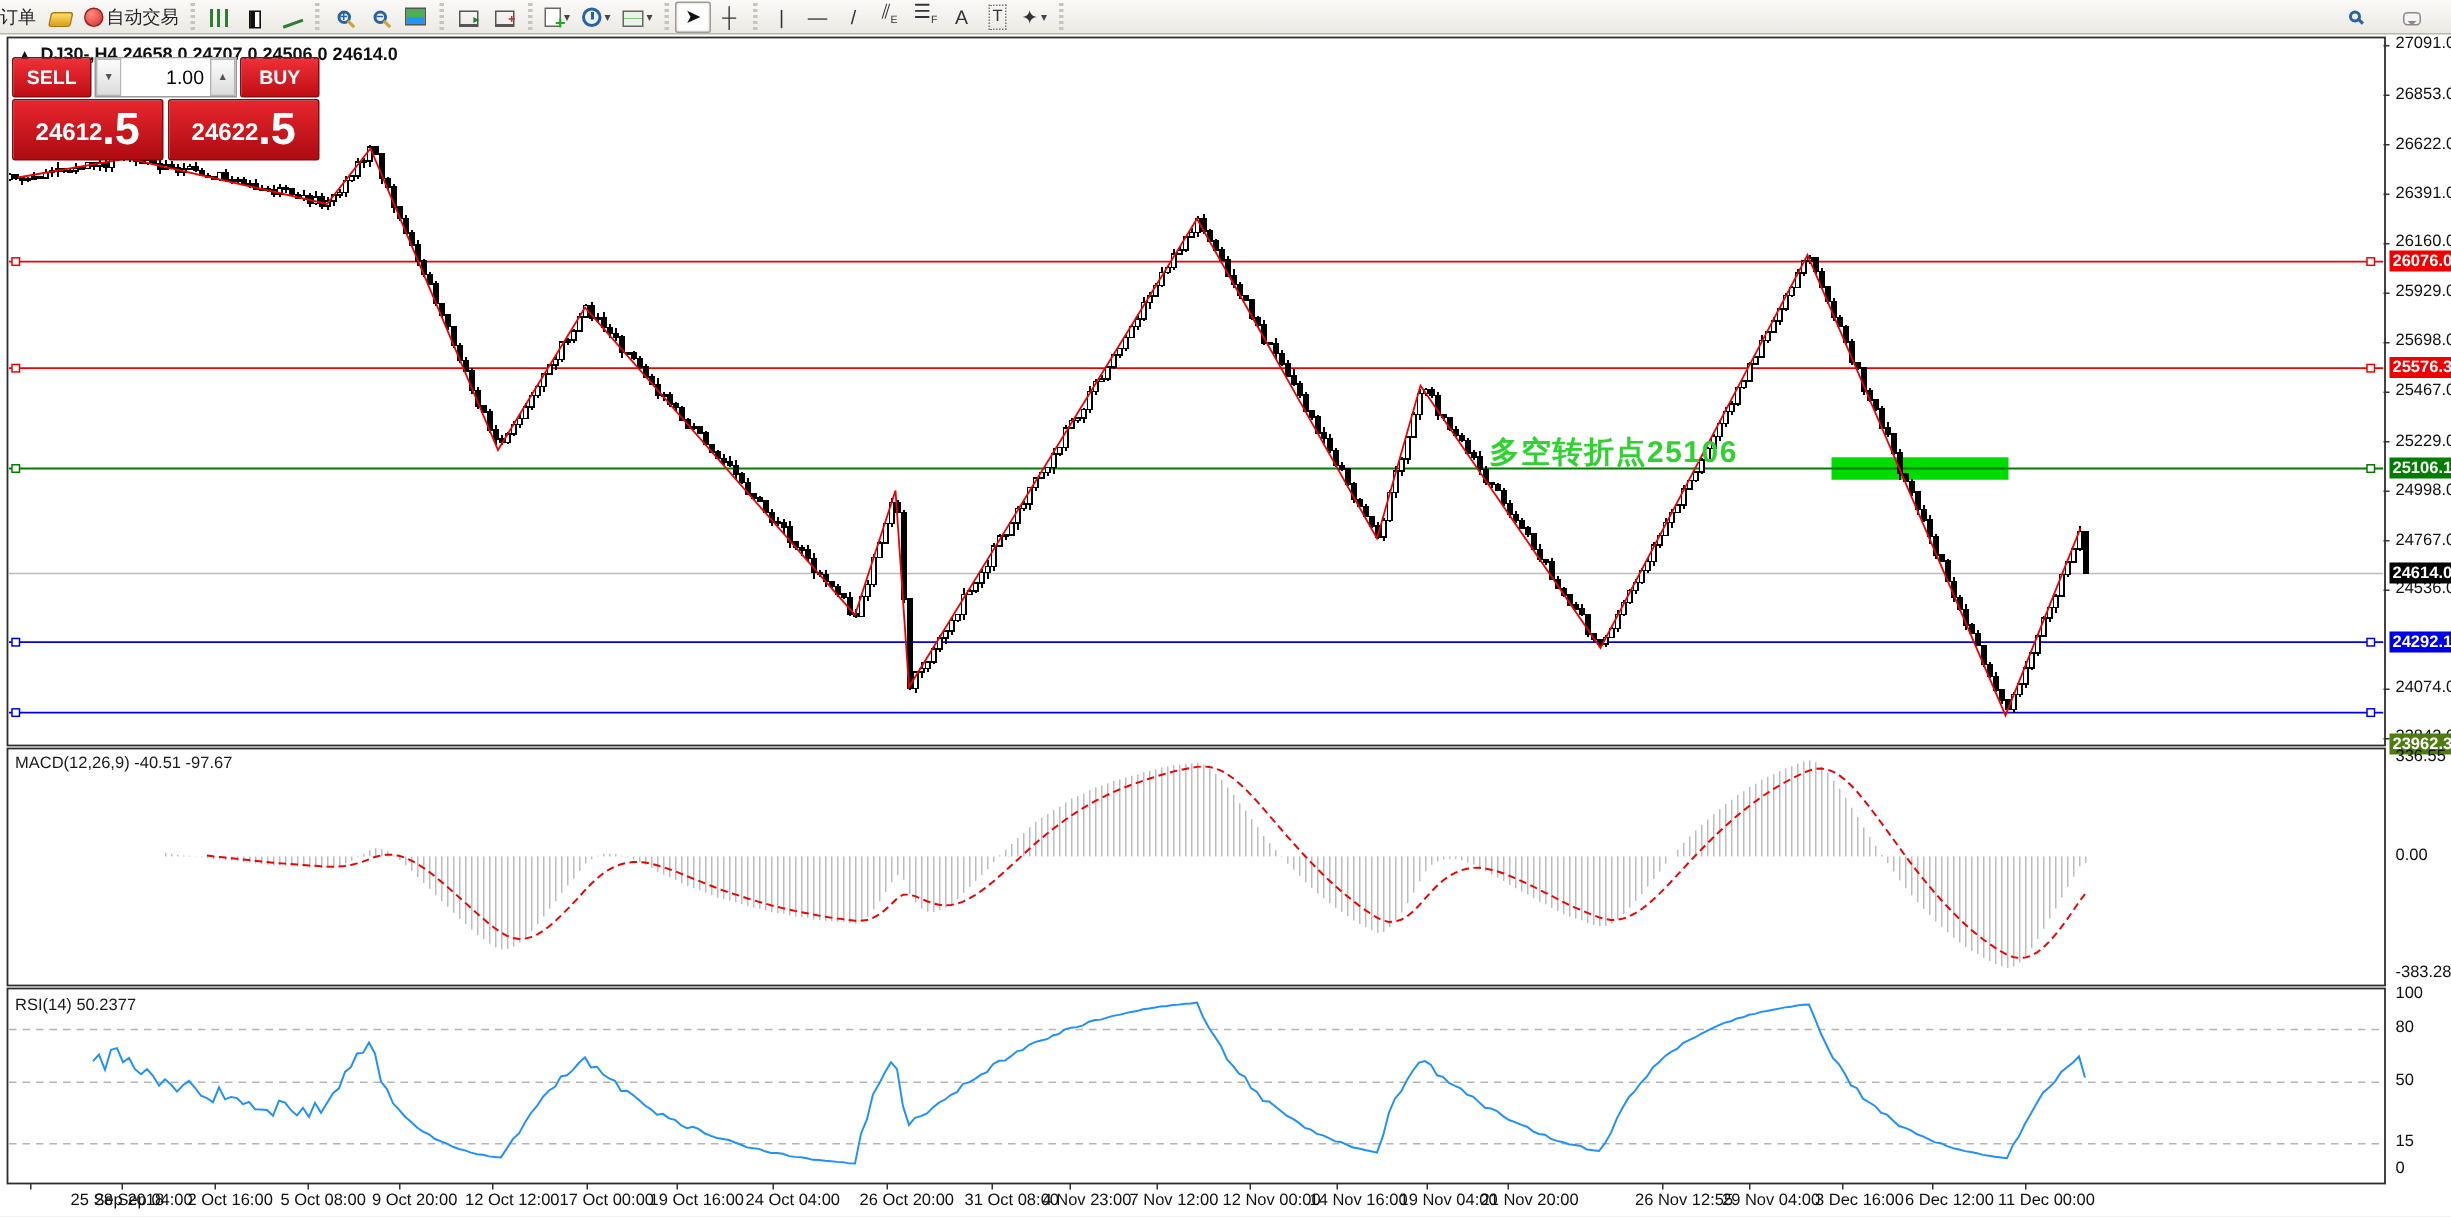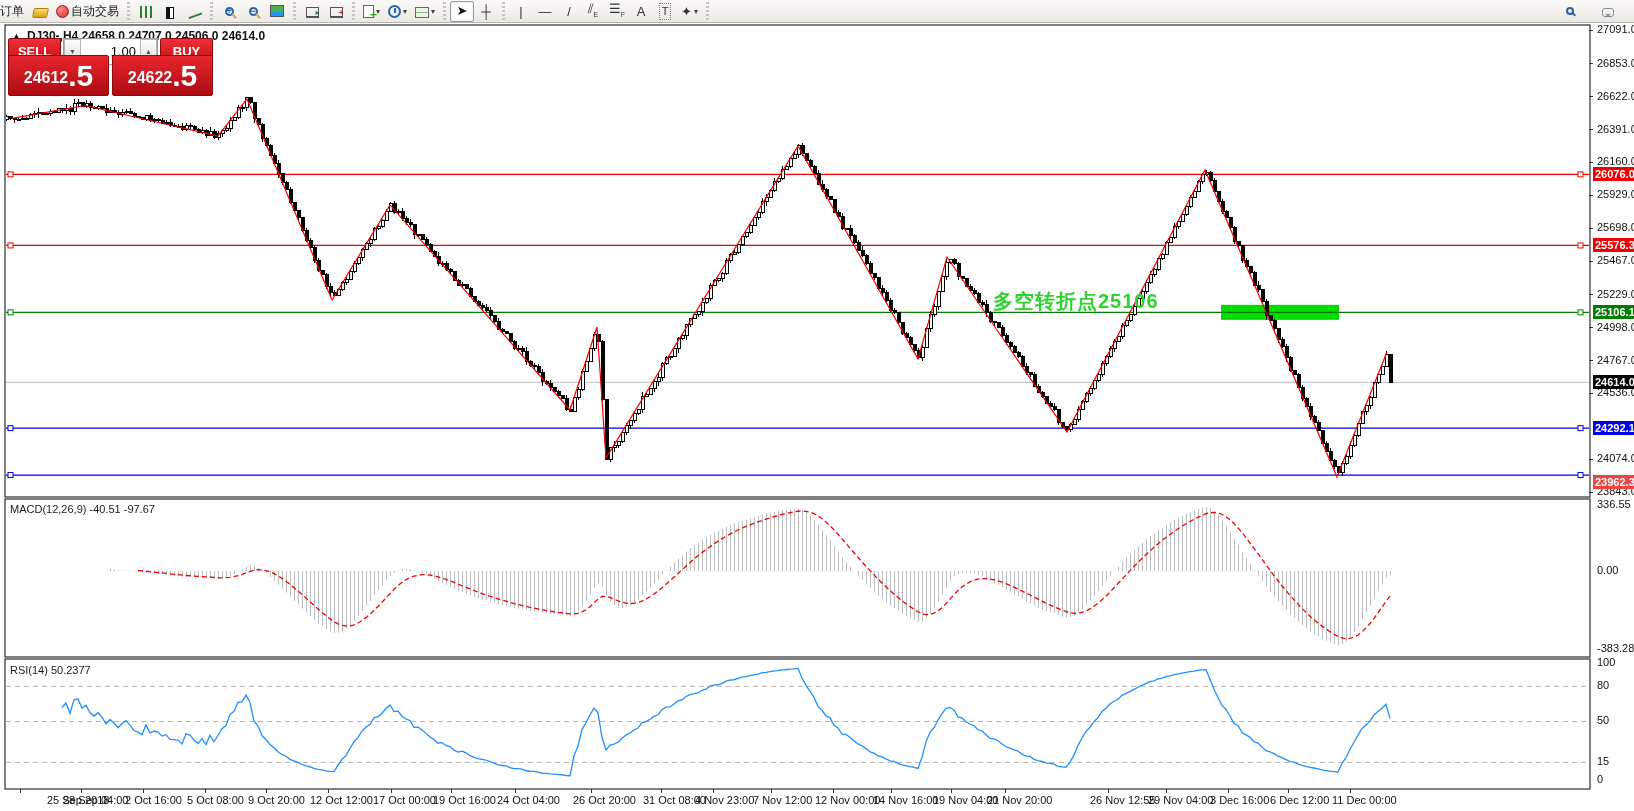--- a/index.html
+++ b/index.html
@@ -43,21 +43,21 @@
   #charttitle{position:absolute;left:12px;top:5px;font-size:12px;font-weight:bold;color:#111;display:flex;gap:6px;align-items:center;}
   #charttitle .tri{font-size:9px;}
   .axislabel{position:absolute;font-size:11px;color:#111;white-space:nowrap;}
   .badge{position:absolute;left:1593px;width:41px;font-size:11px;font-weight:bold;color:#fff;text-align:left;padding:0 2px;line-height:14px;}
   .tick{position:absolute;width:4px;height:1px;background:#333;left:1589px;}
   .xtick{position:absolute;width:1px;height:4px;background:#333;}
   .timelabel{position:absolute;top:770px;font-size:11px;color:#111;white-space:nowrap;}
   #annotation{position:absolute;font-size:20px;font-weight:bold;color:#2fd32f;letter-spacing:1px;white-space:nowrap;}
   
   #tradepanel{position:absolute;left:8px;top:14px;width:205px;}
-  .tp-row1{display:flex;height:16px;}
+  .tp-row1{display:flex;height:27px;}
   .tp-btn{width:53px;height:27px;background:linear-gradient(#ef3038,#c00d15);color:#fff;font-size:13px;font-weight:bold;border:1px solid #8f0a10;display:flex;align-items:center;justify-content:center;border-radius:2px;}
   .spinner{flex:1;height:27px;background:#fff;border:1px solid #9a9a9a;display:flex;align-items:stretch;margin:0 2px;}
   .spinbtn{width:17px;background:linear-gradient(#fdfdfd,#dcdcdc);border:1px solid #b5b5b5;font-size:7px;color:#555;display:flex;align-items:center;justify-content:center;}
   .spinner input{flex:1;border:0;outline:none;text-align:right;font-size:13px;padding-right:4px;font-family:"Liberation Sans",sans-serif;width:40px;}
   .tp-row2{display:flex;gap:3px;margin-top:1px;}
   .bigprice{flex:1;height:41px;background:linear-gradient(#e8262e,#ad0b12);color:#fff;display:flex;align-items:flex-end;justify-content:center;border:1px solid #8f0a10;border-radius:2px;padding-bottom:2px;}
   .bigprice .main{font-size:16px;font-weight:bold;line-height:30px;}
   .bigprice .frac{font-size:30px;font-weight:bold;line-height:34px;}
 </style>
 </head>
@@ -1287,21 +1287,21 @@
         <div class="axislabel" style="left:1597px;top:362.4423897581792px;">24536.0</div>
         <div class="tick" style="top:434.66073968705547px;"></div>
         <div class="axislabel" style="left:1597px;top:428.16073968705547px;">24074.0</div>
         <div class="tick" style="top:467.5199146514936px;"></div>
         <div class="axislabel" style="left:1597px;top:461.0199146514936px;">23843.0</div>
         <div class="badge" style="top:143.38122332859174px;background:#f00000;">26076.0</div>
         <div class="badge" style="top:214.46230440967292px;background:#f00000;">25576.3</div>
         <div class="badge" style="top:281.3470839260315px;background:#007c00;">25106.1</div>
         <div class="badge" style="top:351.3470839260313px;background:#000000;">24614.0</div>
         <div class="badge" style="top:397.136557610242px;background:#0000e8;">24292.1</div>
-        <div class="badge" style="top:451px;background:#ef4444;">23962.3</div>
+        <div class="badge" style="top:465px;background:#4d7c0f;">23962.3</div>
         <div class="axislabel" style="left:1597px;top:474px;">336.55</div>
         <div class="axislabel" style="left:1597px;top:540px;">0.00</div>
         <div class="axislabel" style="left:1597px;top:618px;">-383.28</div>
         <div class="axislabel" style="left:1597px;top:632px;">100</div>
         <div class="axislabel" style="left:1597px;top:655px;">80</div>
         <div class="axislabel" style="left:1597px;top:690px;">50</div>
         <div class="axislabel" style="left:1597px;top:731px;">15</div>
         <div class="axislabel" style="left:1597px;top:749px;">0</div>
       </div>
     <div id="timelayer">

